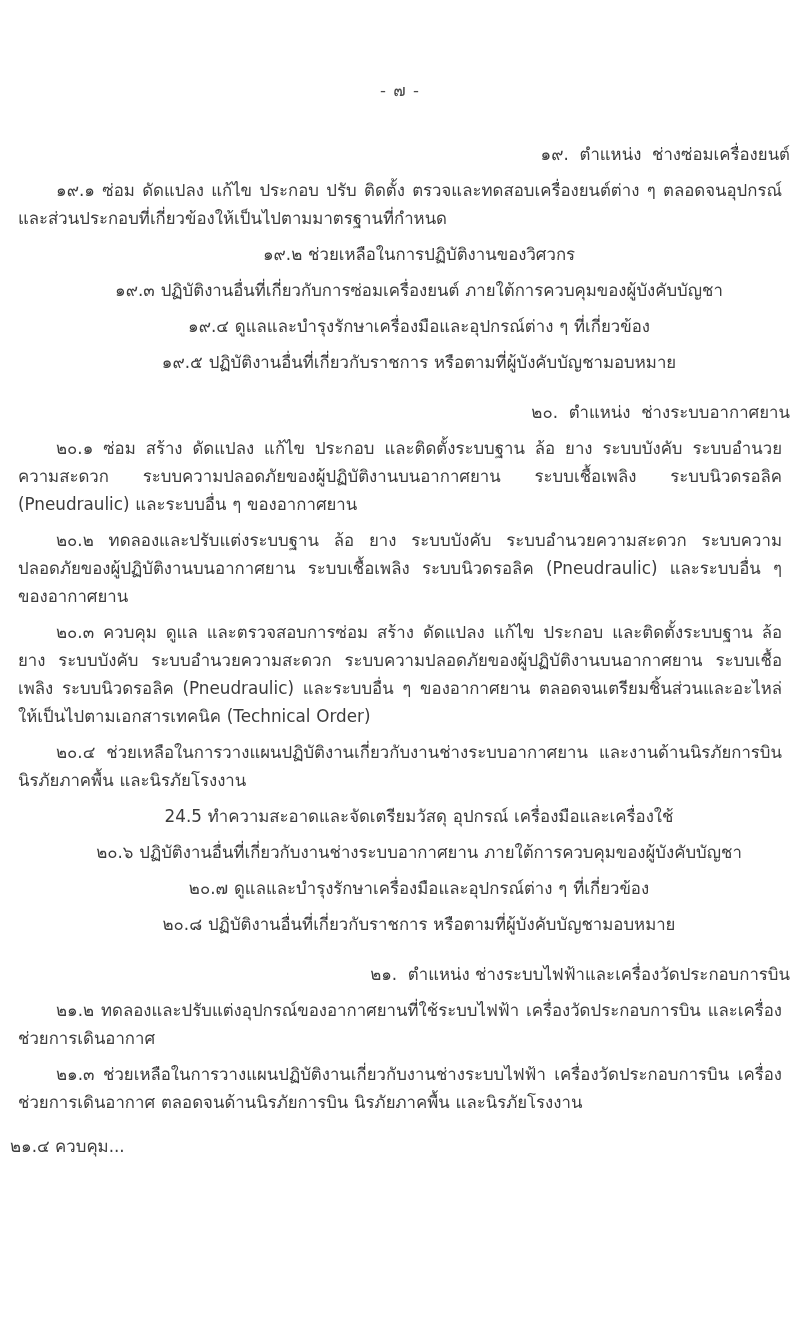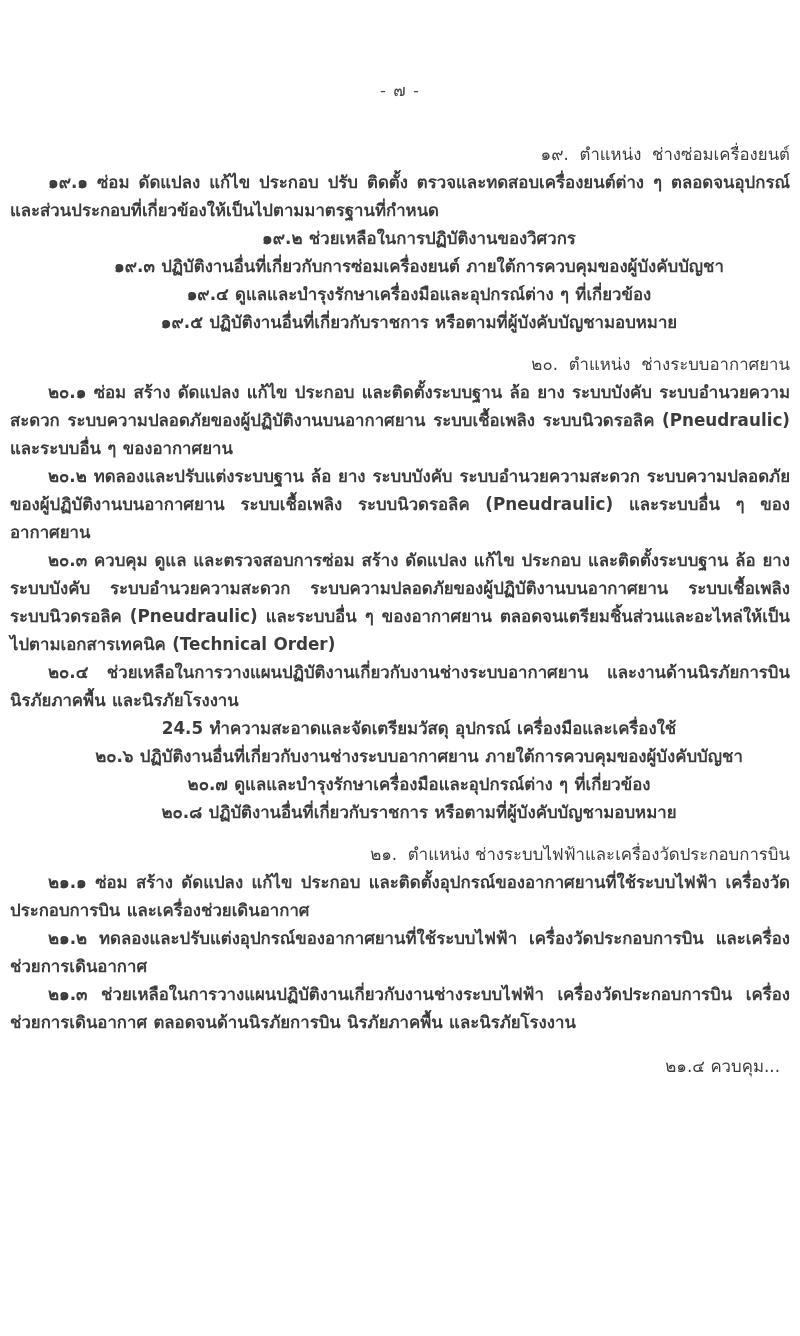--- a/index.html
+++ b/index.html
@@ -58,42 +58,41 @@
     white-space: pre;
     text-align: right;
   }
 
   .section-gap {
     height: 14px;
   }
 
   
   .sub-item {
-    margin: 0;
+    margin: 8px;
     padding: 0;
     text-indent: 38px;
     text-align: justify;
     text-justify: inter-word;
     font-size: 16.8px;
     line-height: 28px;
     color: #3c3c3c;
     word-spacing: 0.5px;
-    font-weight: bold;
   }
 
   
   .sub-item.short {
     text-align: center;
   }
 
   
   .catchword {
     margin: 0;
     margin-top: 16px;
-    text-align: right;
+    text-align: left;
     padding-right: 10px;
     font-size: 16.8px;
     line-height: 28px;
     color: #3c3c3c;
     white-space: pre;
   }
 </style>
 </head>
 <body>
 
@@ -123,21 +122,20 @@
       <p class="sub-item short">24.5  ทำความสะอาดและจัดเตรียมวัสดุ อุปกรณ์ เครื่องมือและเครื่องใช้</p>
       <p class="sub-item short">๒๐.๖  ปฏิบัติงานอื่นที่เกี่ยวกับงานช่างระบบอากาศยาน ภายใต้การควบคุมของผู้บังคับบัญชา</p>
       <p class="sub-item short">๒๐.๗  ดูแลและบำรุงรักษาเครื่องมือและอุปกรณ์ต่าง ๆ ที่เกี่ยวข้อง</p>
       <p class="sub-item short">๒๐.๘  ปฏิบัติงานอื่นที่เกี่ยวกับราชการ หรือตามที่ผู้บังคับบัญชามอบหมาย</p>
     </div>
 
     <div class="section-gap"></div>
 
     <div class="section">
       <div class="section-heading">๒๑.  ตำแหน่ง ช่างระบบไฟฟ้าและเครื่องวัดประกอบการบิน</div>
-      <p class="sub-item">๒๑.๑  ซ่อม สร้าง ดัดแปลง แก้ไข ประกอบ และติดตั้งอุปกรณ์ของอากาศยานที่ใช้ระบบไฟฟ้า เครื่องวัดประกอบการบิน และเครื่องช่วยเดินอากาศ</p>
       <p class="sub-item">๒๑.๒  ทดลองและปรับแต่งอุปกรณ์ของอากาศยานที่ใช้ระบบไฟฟ้า เครื่องวัดประกอบการบิน และเครื่องช่วยการเดินอากาศ</p>
       <p class="sub-item">๒๑.๓  ช่วยเหลือในการวางแผนปฏิบัติงานเกี่ยวกับงานช่างระบบไฟฟ้า เครื่องวัดประกอบการบิน เครื่องช่วยการเดินอากาศ ตลอดจนด้านนิรภัยการบิน นิรภัยภาคพื้น และนิรภัยโรงงาน</p>
     </div>
 
     <div class="catchword">๒๑.๔ ควบคุม...</div>
 
   </div>
 </div>
 
 </body></html>

